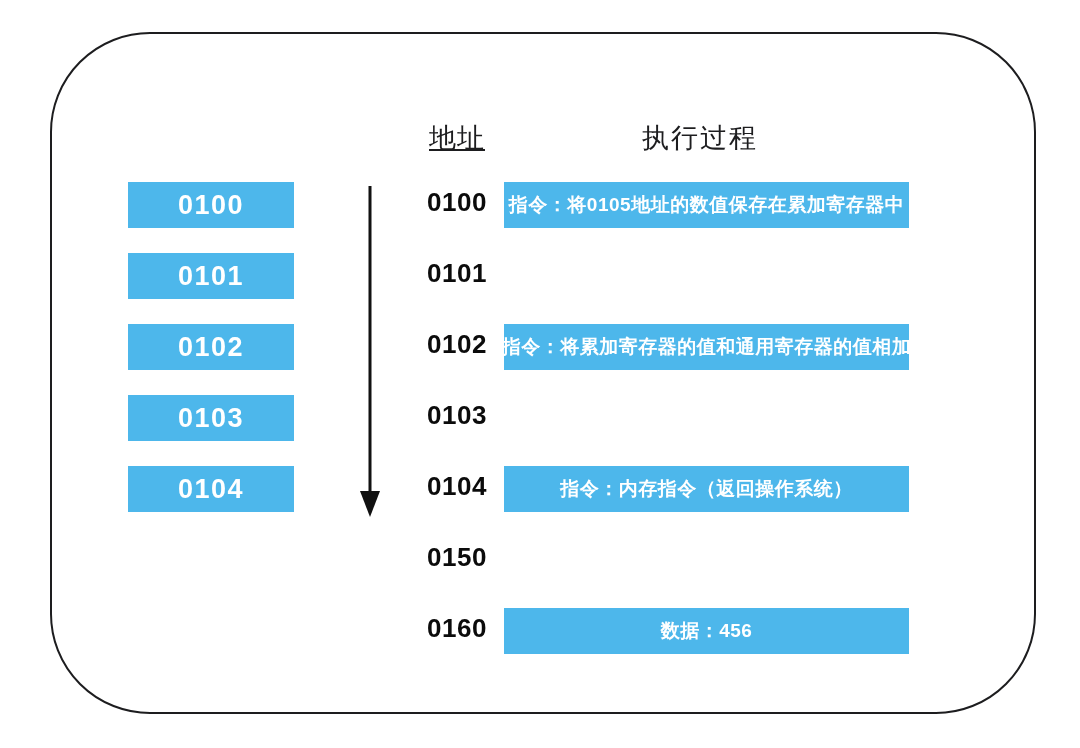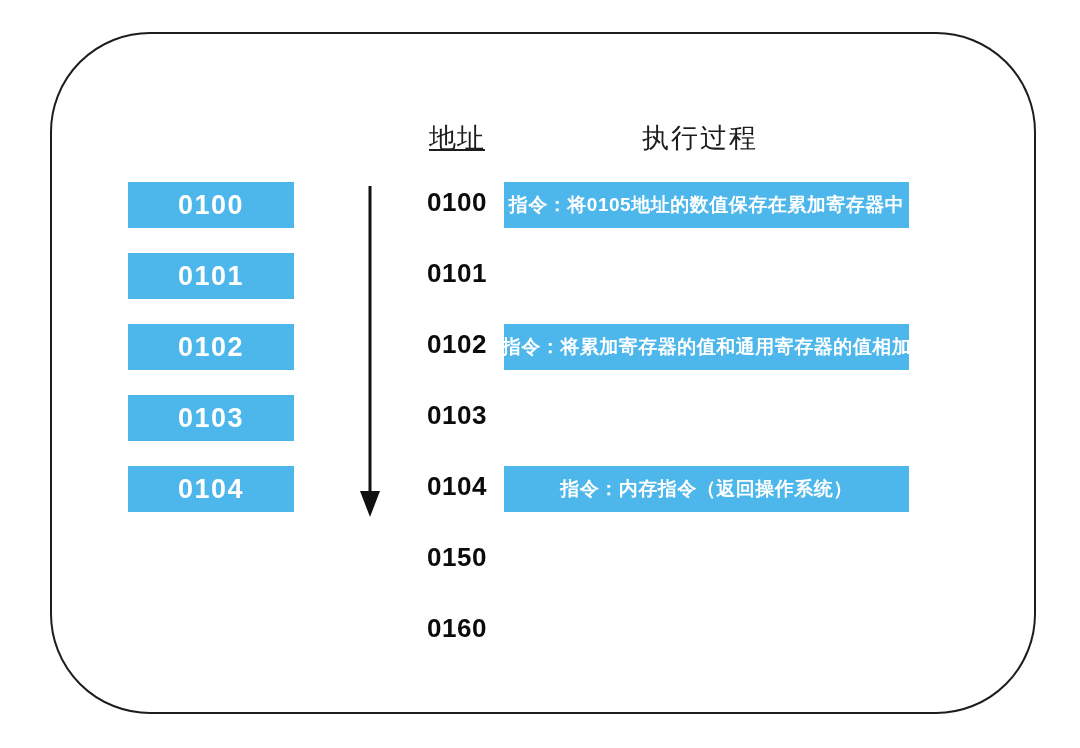--- a/index.html
+++ b/index.html
@@ -167,13 +167,16 @@
   <div class="addr-cell" style="--i:3">0103</div>
 
   <div class="addr-cell" style="--i:4">0104</div>
   <div class="mem-box" style="--i:4">
     <span>指令：内存指令（返回操作系统）</span>
   </div>
 
   <div class="addr-cell" style="--i:5">0150</div>
 
   <div class="addr-cell" style="--i:6">0160</div>
+  <div class="mem-box" style="--i:6">
+    <span>数据：456</span>
+  </div>
 </div>
 
 </body></html>

